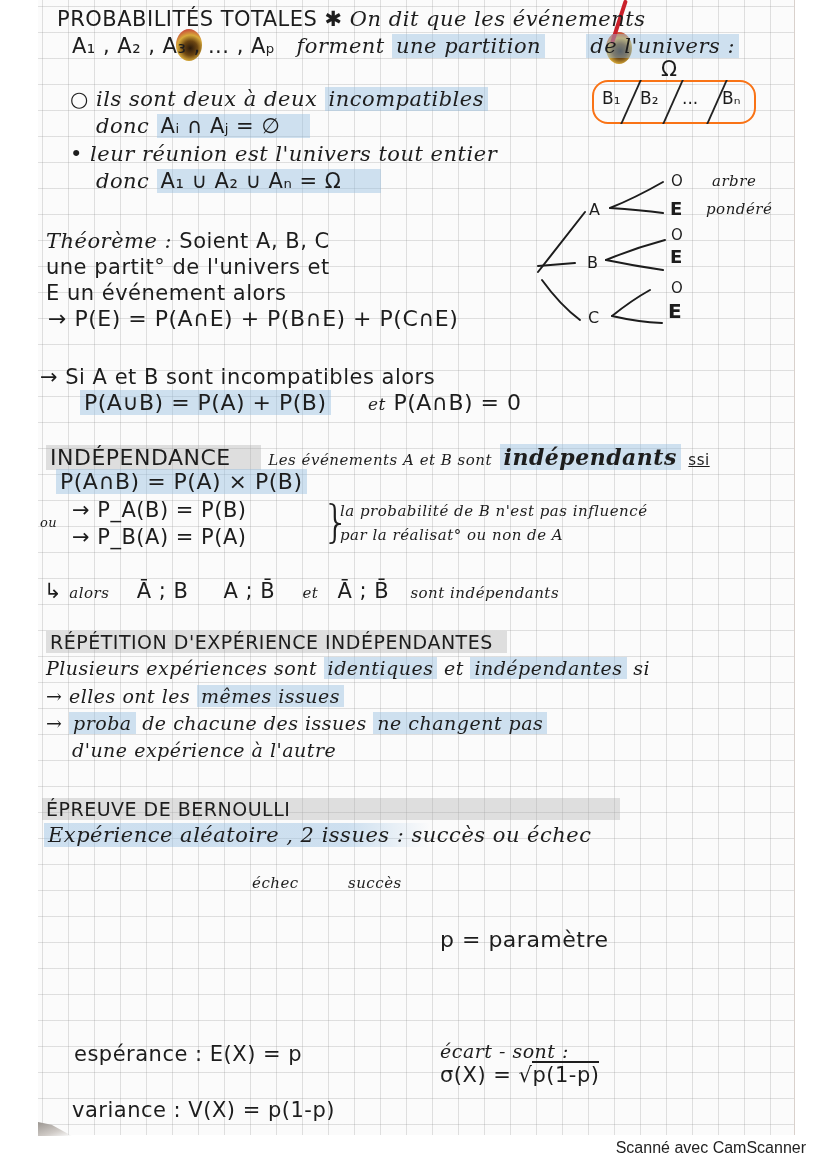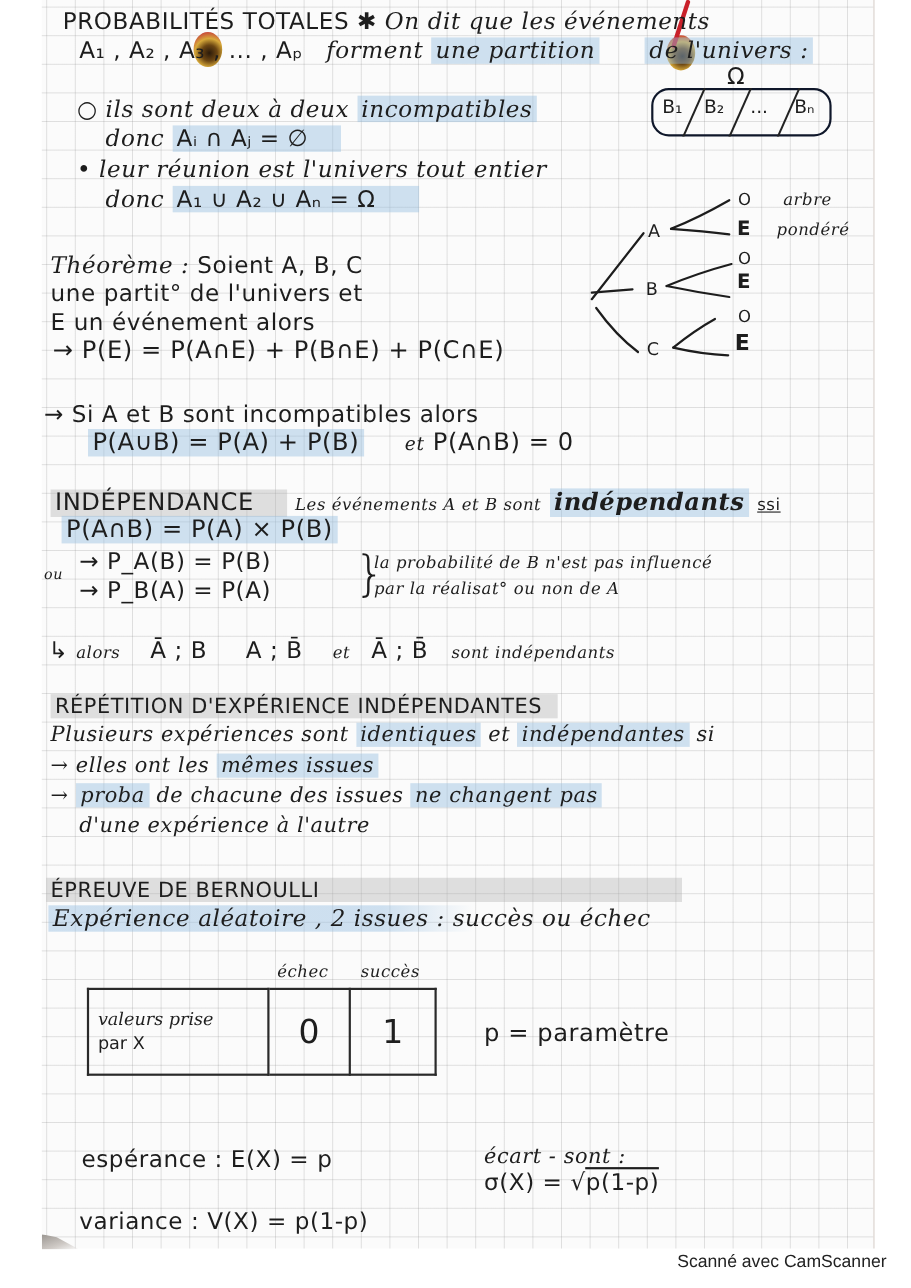--- a/index.html
+++ b/index.html
@@ -39,21 +39,21 @@
     position:absolute; width:26px; height:32px; border-radius:50%;
     background:radial-gradient(circle at 55% 60%, #2b1a0a 0%, #6b4512 30%, #d7a93a 55%, #c84a3a 80%, #f1d6c6 100%);
   }
   .ring-wire {
     position:absolute; width:4px; background:#c9202a; border-radius:2px;
     transform-origin:top center;
   }
   
   .partition {
     position:absolute; left:592px; top:80px; width:160px; height:40px;
-    border:2px solid #0f172a; border-radius:16px;
+    border:2px solid #f97316; border-radius:16px;
   }
   .partition .slash {
     position:absolute; top:-2px; width:2px; height:44px; background:#222;
     transform:skewX(-24deg);
   }
   .partition .cell {
     position:absolute; top:6px; font-size:17px; font-family:"DejaVu Sans", sans-serif;
   }
   
   svg.tree { position:absolute; left:520px; top:160px; }
@@ -210,32 +210,24 @@
 <div class="t serif" style="left:72px;top:737px;font-size:19px;">d'une expérience à l'autre</div>
 
 <div class="t" style="left:42px;top:796px;font-size:19px;">
   <span class="hl-gray" style="padding-right:330px;">ÉPREUVE DE BERNOULLI</span>
 </div>
 <div class="t serif" style="left:44px;top:822px;font-size:21px;">
   <span class="hl-blue" style="background:linear-gradient(to right, rgba(150,190,225,0.45) 0%, rgba(150,190,225,0.45) 55%, transparent 70%);">Expérience aléatoire , 2 issues : succès ou échec</span>
 </div>
 
 <div class="t serif small" style="left:252px;top:870px;">échec</div>
-<div class="t serif small" style="left:328px;top:870px;">succès</div>
+<div class="t serif small" style="left:328px;top:870px;padding-left:20px;">succès</div>
 
 <table class="btable">
   <tbody>
-      <tr>
-    <td style="width:154px;height:76px;text-align:left;padding-left:8px;font-size:16px;line-height:22px;">
-      <div class="serif">valeurs prise</div>
-      <div>par X</div>
-    </td>
-    <td style="width:72px;font-size:30px;">0</td>
-    <td style="width:76px;font-size:30px;">1</td>
-  </tr>
 </tbody>
   </table>
 
 <div class="t" style="left:440px;top:927px;font-size:22px;">p = paramètre</div>
 
 <div class="t" style="left:74px;top:1041px;">espérance : E(X) = p</div>
 <div class="t" style="left:72px;top:1097px;">variance : V(X) = p(1-p)</div>
 <div class="t serif" style="left:440px;top:1038px;font-size:19px;">écart - sont :</div>
 <div class="t" style="left:440px;top:1062px;">
   <span>σ(X) = </span><span>√</span><span class="sqrt-bar">p(1-p)</span>

